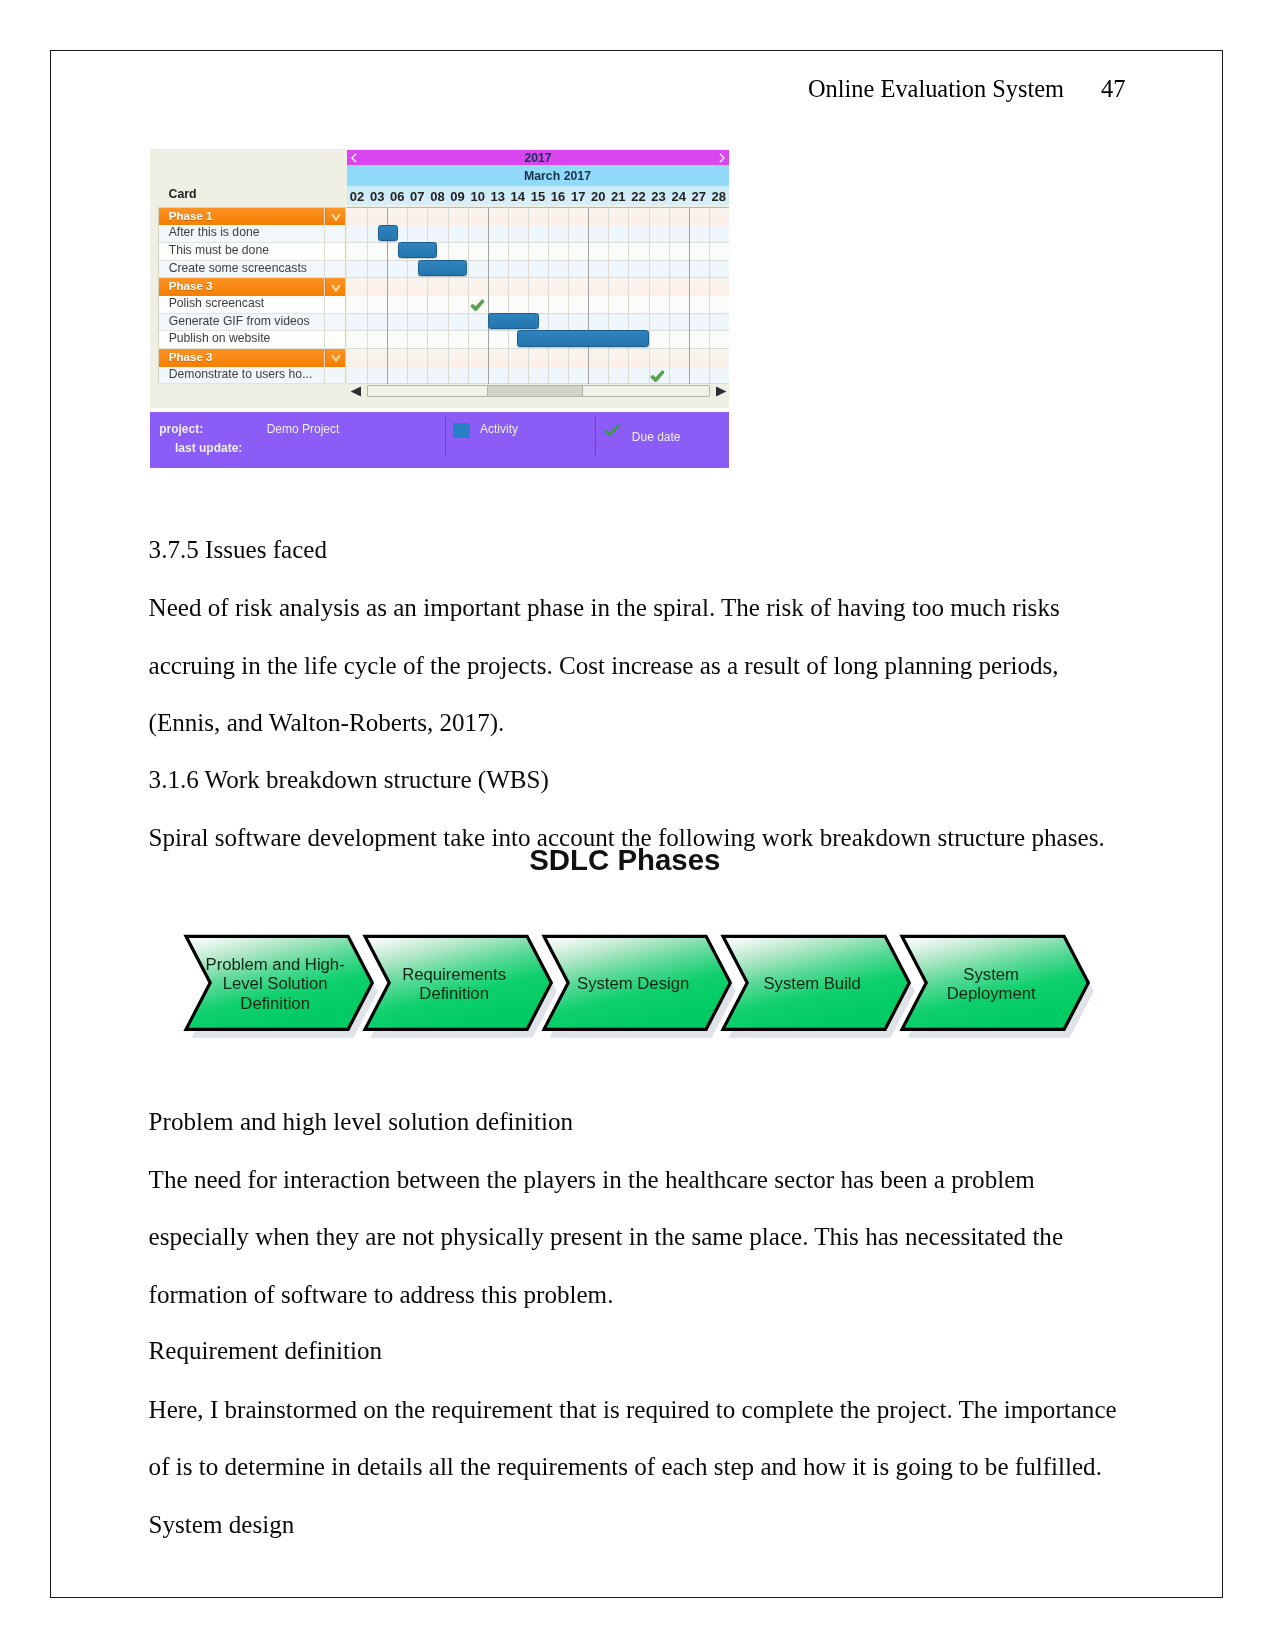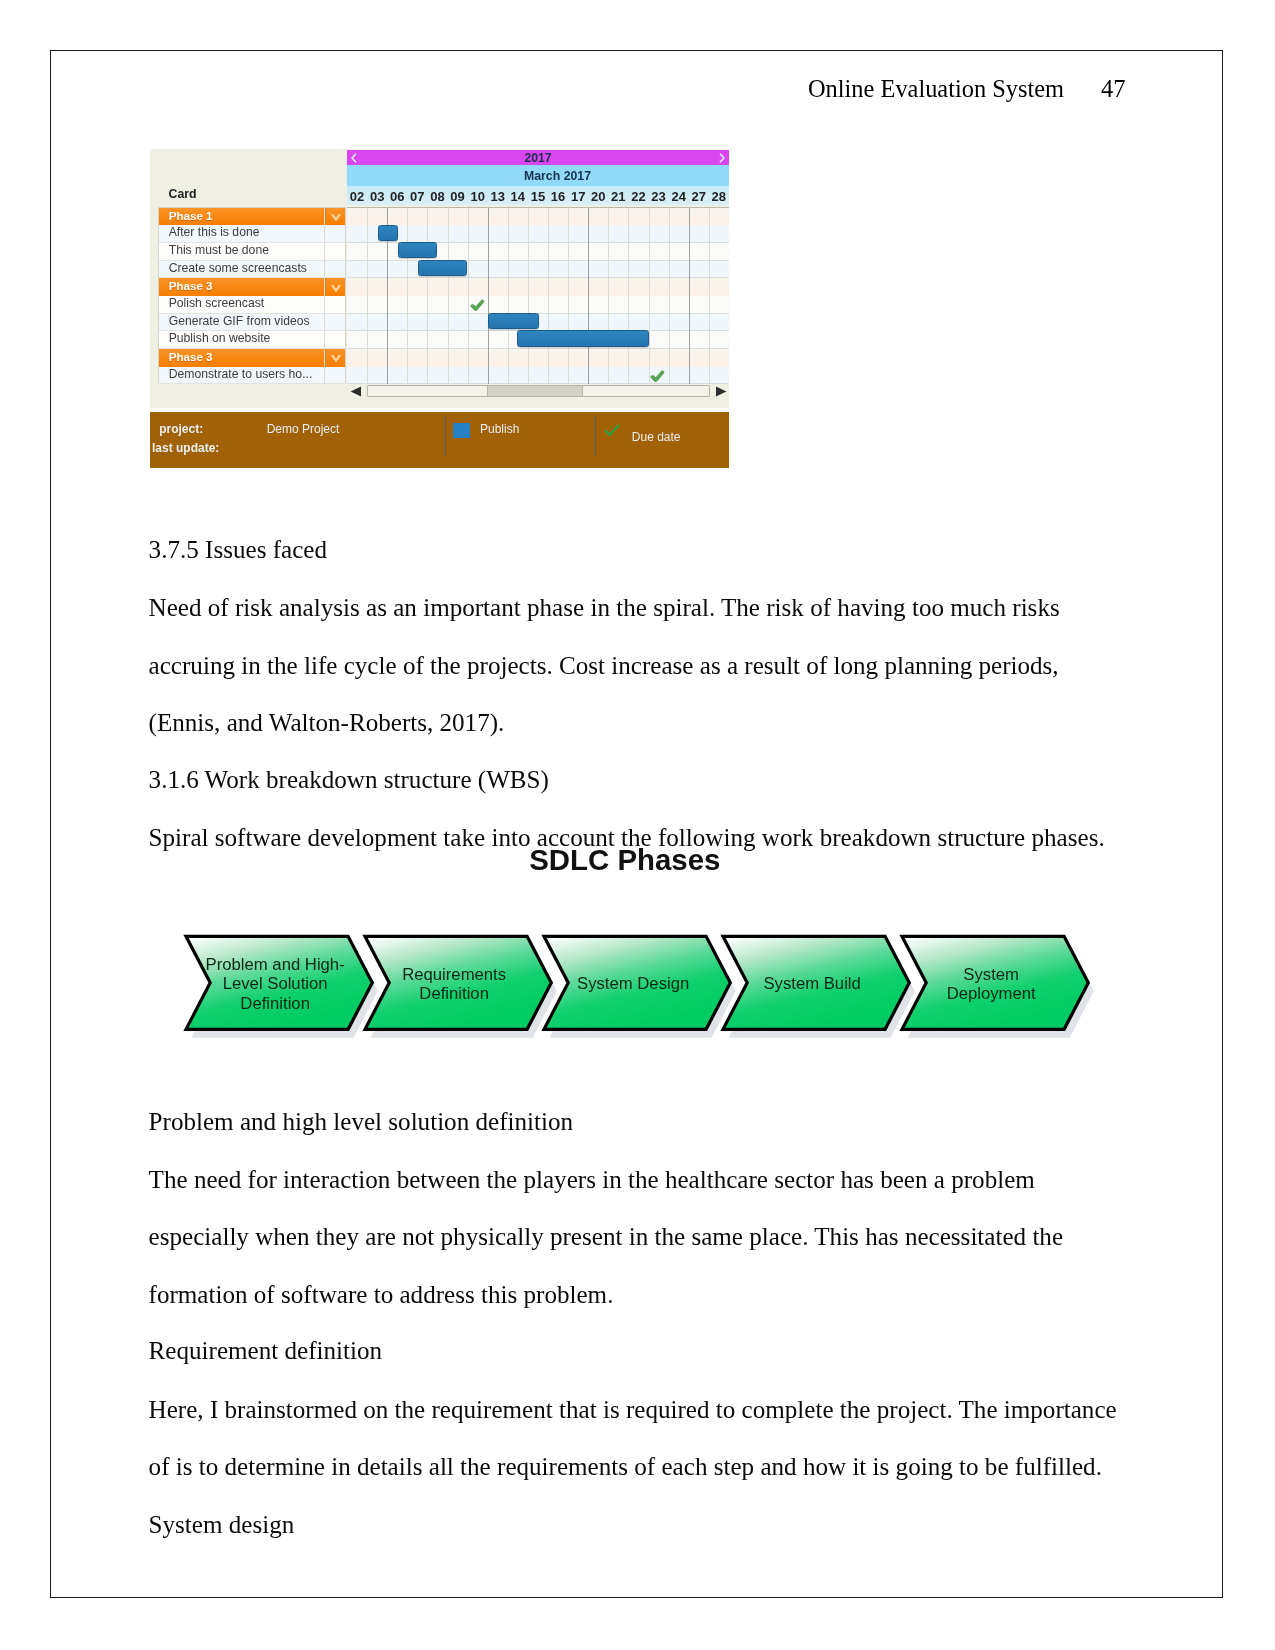--- a/index.html
+++ b/index.html
@@ -13,21 +13,21 @@
   .hdr{position:absolute;left:808px;top:74px;font-size:24.4px;line-height:30px;white-space:nowrap;
        transform:translateZ(0);}
   .hdr .num{display:inline-block;margin-left:37px;}
 
   
   #gantt{position:absolute;left:150px;top:149px;width:579px;height:319px;
          font-family:"Liberation Sans",sans-serif;overflow:hidden;
          background:#EFEFE4;}
   #gantt .body{position:absolute;left:0;top:0;width:579px;height:259px;background:#EFEFE4;}
   #gantt .gap{position:absolute;left:0;top:259px;width:579px;height:4.2px;background:#fbfbf8;}
-  #gantt .footer{position:absolute;left:0;top:263.2px;width:579px;height:55.8px;background:#a16207;transform:translateZ(0);}
+  #gantt .footer{position:absolute;left:0;top:263.2px;width:579px;height:55.8px;background:#8b5cf6;transform:translateZ(0);}
 
   
   .lt{position:absolute;left:8.4px;top:57.8px;width:188px;height:176.5px;transform:translateZ(0);
       border:1px solid #d3d3ca;box-sizing:border-box;background:#fff;}
   .lt-row{position:relative;height:17.65px;box-sizing:border-box;overflow:hidden;}
   .lt-row .lbl{transform:translateZ(0);position:absolute;left:9.3px;top:0;height:17.65px;line-height:15.3px;
       font-size:12.2px;color:#3d3d3d;white-space:nowrap;}
   .lt-row.task{background:#f1f7fb;border-bottom:1px solid #e3e3dd;}
   .lt-row.task.alt{background:#fdfdfc;}
   .lt-row.phase{background:linear-gradient(#fb9326,#f57e00);}
@@ -229,25 +229,25 @@
         <div class="thumb"></div>
       </div>
       <div class="r" style="left:367.5px">
         <svg width="12" height="11" viewBox="0 0 12 11">
             <path d="M1 0.5 L11.4 5.5 L1 10.5 Z" fill="#2d2d2d"></path>
           </svg></div>
     </div>
   </div>
   <div class="footer">
     <div class="ft-lab" style="left:9.2px;top:10.4px">project:</div>
-    <div class="ft-lab" style="left:2px;top:29.8px">last update:</div>
+    <div class="ft-lab" style="left:25px;top:29.8px">last update:</div>
     <div class="ft-val" style="left:116.7px;top:10.4px">Demo Project</div>
     <div class="ft-div" style="left:294.7px"></div>
     <div class="ft-sq" style="left:302.9px;top:10.6px"></div>
-    <div class="ft-val" style="left:330px;top:10.4px">Publish</div>
+    <div class="ft-val" style="left:330px;top:10.4px">Activity</div>
     <div class="ft-div" style="left:445.3px"></div>
     <div style="position:absolute;left:453.7px;top:10.4px">
       <svg width="16" height="13" viewBox="0 0 16 13">
           <path d="M1.0 6.4 L5.6 10.8 L14.8 1.0" stroke="#2e9f3f" stroke-width="2.4" fill="none" stroke-linecap="butt" stroke-linejoin="miter"></path>
         </svg></div>
     <div class="ft-val" style="left:481.8px;top:19px">Due date</div>
   </div>
 </div>
 
 <div id="paras">

